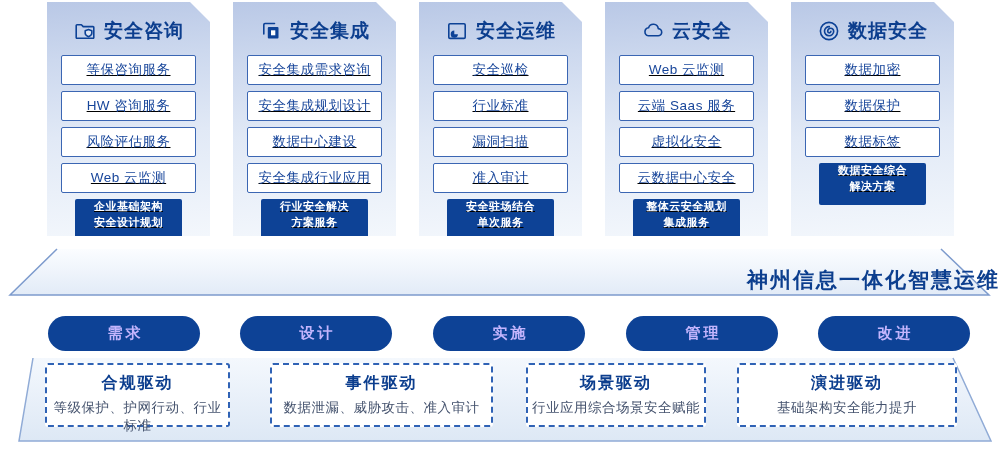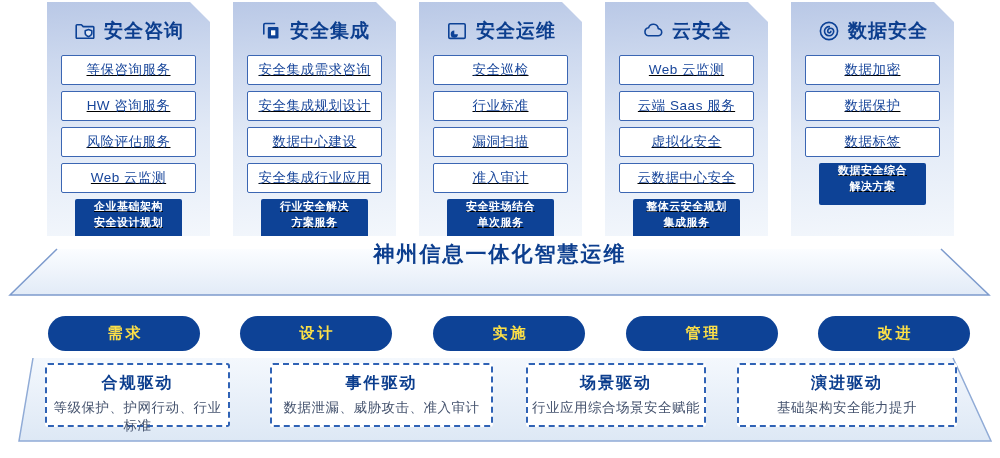--- a/index.html
+++ b/index.html
@@ -24,27 +24,27 @@
     display:flex;align-items:center;justify-content:center;
     font-size:13.5px;color:#17459a;letter-spacing:0.5px;
   }
   .panel-footer{
     margin:3px 14px 0;height:42px;background:#0d4296;border-radius:2px;color:#fff;
     display:flex;flex-direction:column;align-items:center;justify-content:flex-start;
     font-size:11px;font-weight:700;line-height:1.45;letter-spacing:0.5px;text-align:center;
   }
   
   .banner-title{
-    position:absolute;top:240px;left:0;width:1000px;text-align:center;
+    position:absolute;top:266px;left:0;width:1000px;text-align:right;
     font-size:21px;font-weight:700;color:#0c3e8e;letter-spacing:2px;
   }
   
   .pill{
     position:absolute;top:316px;width:152px;height:35px;border-radius:18px;background:#0d4296;
-    color:#fde047;font-size:15px;font-weight:700;letter-spacing:3px;text-indent:3px;
+    color:#c4b5fd;font-size:15px;font-weight:700;letter-spacing:3px;text-indent:3px;
     display:flex;align-items:center;justify-content:center;
   }
   .pill.s1{left:48px}.pill.s2{left:240px}.pill.s3{left:433px}.pill.s4{left:626px}.pill.s5{left:818px}
   
   .driver{
     position:absolute;top:363px;height:64px;background:#ffffff;
     border:2px dashed #2f62b5;border-radius:3px;text-align:center;box-sizing:border-box;
   }
   .driver.d1{left:45px;width:185px}.driver.d2{left:270px;width:223px}
   .driver.d3{left:526px;width:180px}.driver.d4{left:737px;width:220px}

